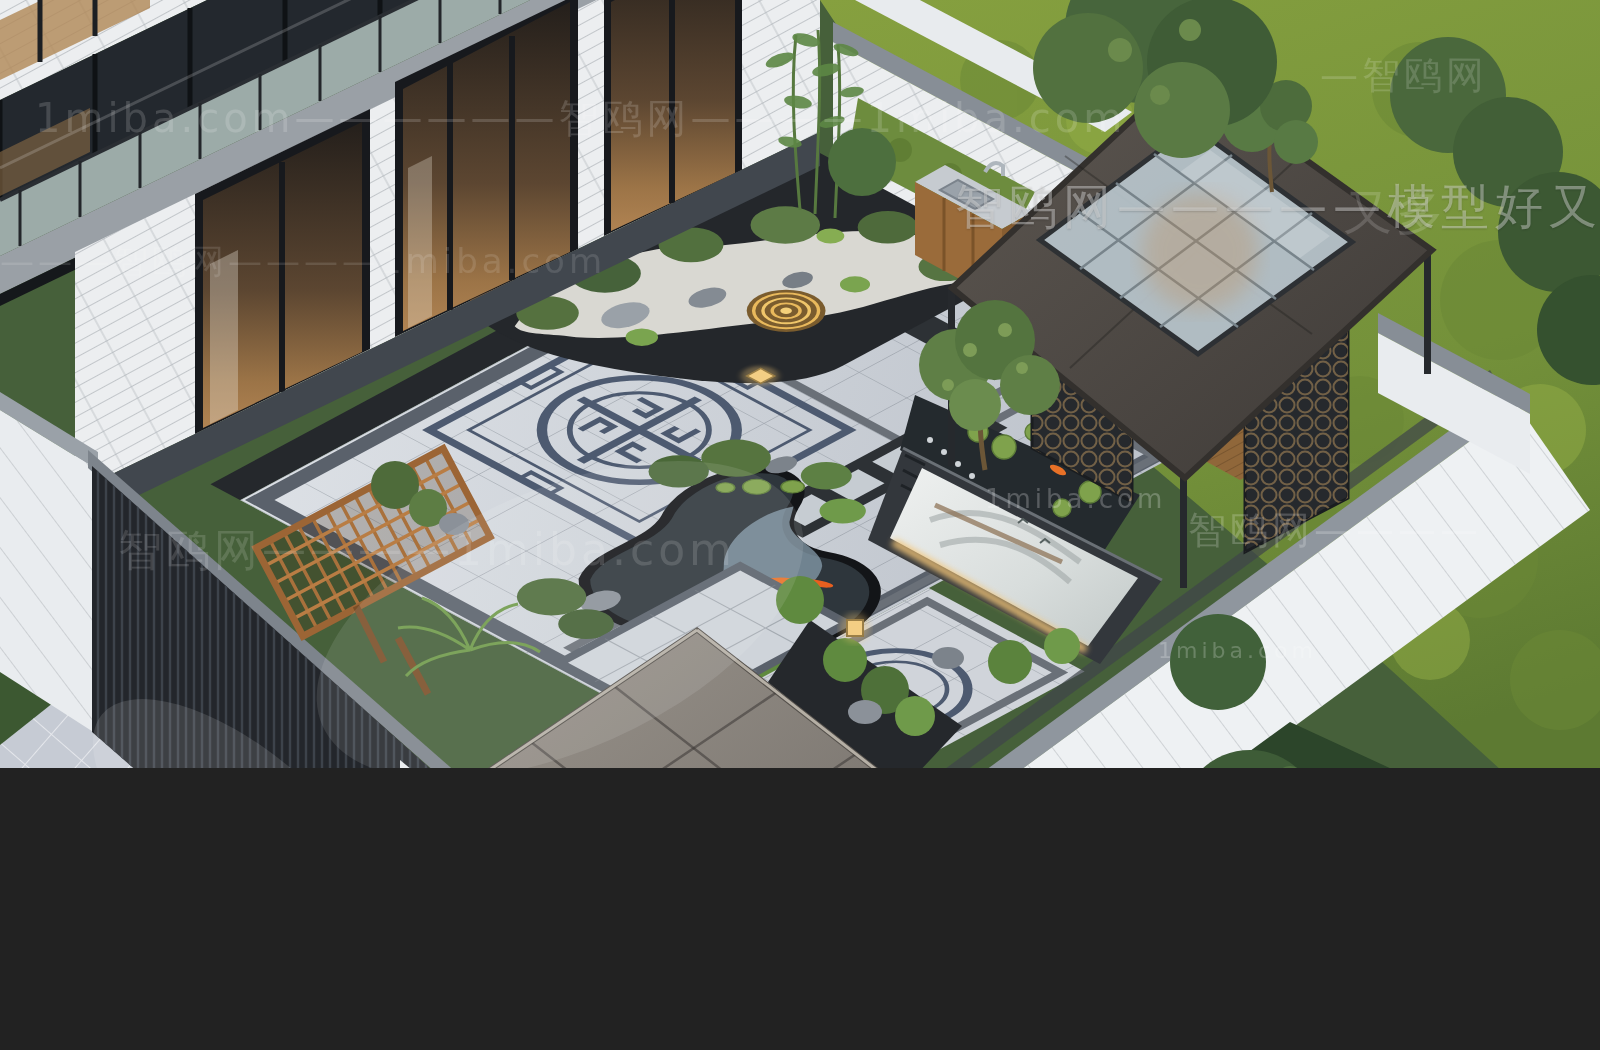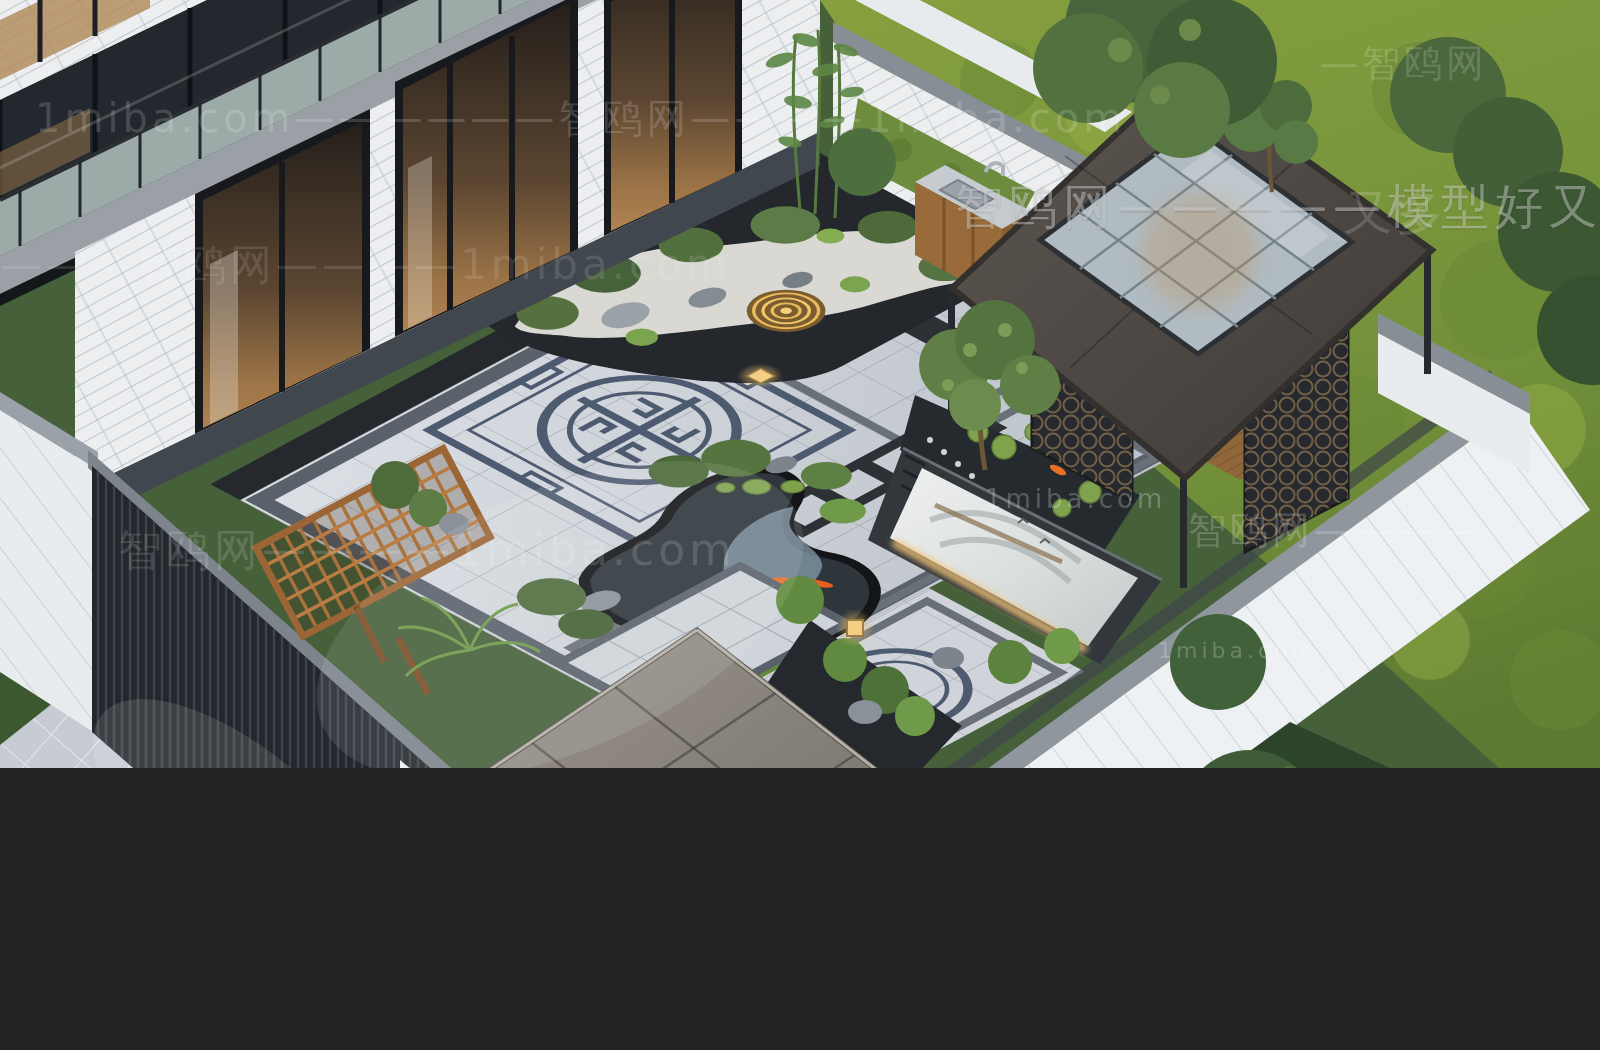--- a/index.html
+++ b/index.html
@@ -526,26 +526,26 @@
         </g>
     <circle cx="42" cy="890" r="60" fill="#3f5f38"></circle>
         <circle cx="130" cy="962" r="70" fill="#365432"></circle>
     <circle cx="30" cy="1012" r="55" fill="#2f4c2c"></circle>
         <circle cx="192" cy="1030" r="60" fill="#3a5834"></circle>
     <circle cx="116" cy="846" r="42" fill="#6a8a47"></circle>
   </g>
 </svg>
 
 <div class="wm wm-faint" style="left:35px;top:98px;">1miba.com——————智鸥网————1miba.com</div>
-<div class="wm wm-faint" style="left:0px;top:244px;font-size:42px;color:rgba(255,255,255,0.12);">———智鸥网————1miba.com</div>
+<div class="wm wm-faint" style="left:0px;top:244px;font-size:34px;color:rgba(255,255,255,0.12);">———智鸥网————1miba.com</div>
 <div class="wm wm-faint" style="left:118px;top:528px;font-size:44px;color:rgba(255,255,255,0.14);text-align:right;">智鸥网————1miba.com</div>
 <div class="wm wm-faint" style="left:985px;top:486px;font-size:26px;color:rgba(255,255,255,0.24);">1miba.com</div>
 <div class="wm wm-faint" style="left:1158px;top:640px;font-size:22px;color:rgba(255,255,255,0.22);">1miba.com</div>
 <div class="wm wm-faint" style="left:1188px;top:478px;font-size:38px;color:rgba(255,255,255,0.2);margin-top:33px;">智鸥网————</div>
-<div class="wm wm-faint" style="left:1320px;top:44px;font-size:38px;color:rgba(255,255,255,0.16);">—智鸥网</div>
+<div class="wm wm-faint" style="left:1320px;top:56px;font-size:38px;color:rgba(255,255,255,0.16);">—智鸥网</div>
 <div class="wm wm-faint" style="left:1344px;top:188px;font-size:48px;color:rgba(255,255,255,0.16);">又多</div>
 
 <div class="wm wm-top" style="left:955px;top:182px;">智鸥网—————模型好又多—</div>
 
 <div class="wm-logo" style="left:428px;top:922px;width:74px;height:78px;">
   <svg width="74" height="78" viewBox="0 0 74 78">
     <circle cx="37" cy="39" r="34" fill="rgba(255,255,255,0.18)"></circle>
     <path d="M10,44 Q25,26 38,38 Q35,22 56,18 Q44,33 47,45 Q30,36 10,44 Z" fill="rgba(255,255,255,0.5)"></path>
   </svg>
 </div>

